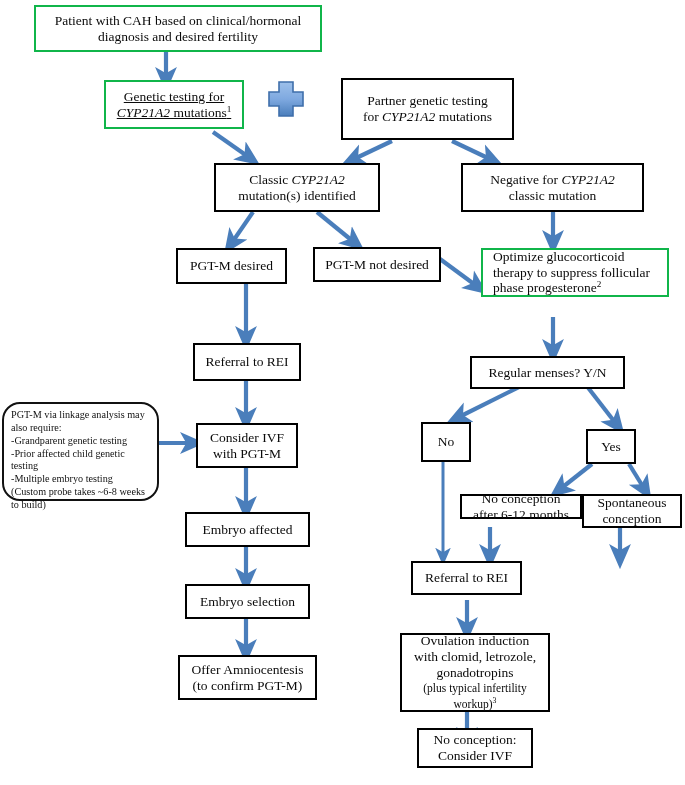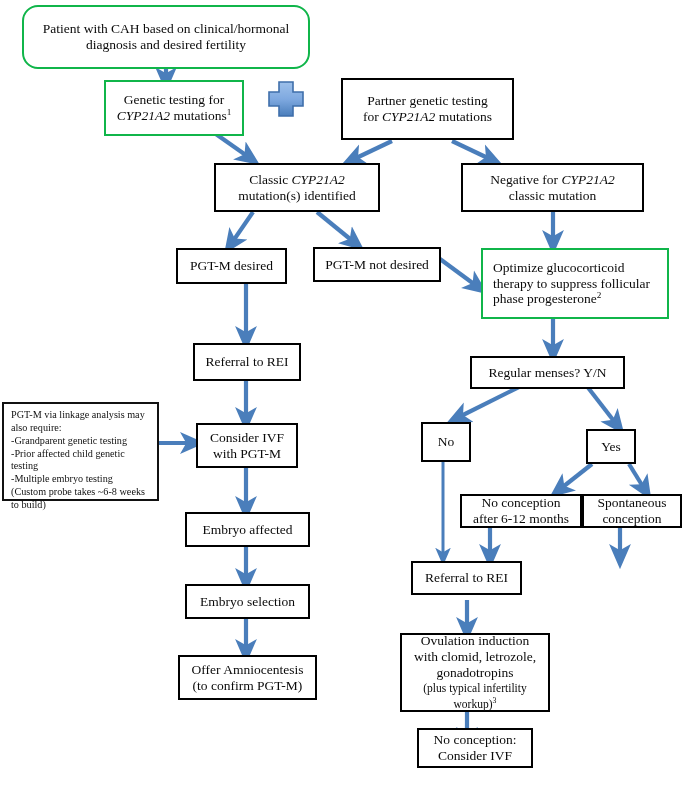--- a/index.html
+++ b/index.html
@@ -141,25 +141,25 @@
     <defs>
       <linearGradient id="plusgrad" x1="0" y1="0" x2="0" y2="1">
         <stop offset="0%" stop-color="#9dc0ea"></stop>
         <stop offset="50%" stop-color="#7fa9e0"></stop>
         <stop offset="100%" stop-color="#4a7ebb"></stop>
       </linearGradient>
     </defs>
     <path d="M14,4 L28,4 L28,14 L38,14 L38,28 L28,28 L28,38 L14,38 L14,28 L4,28 L4,14 L14,14 Z" fill="url(#plusgrad)" stroke="#3f6fab" stroke-width="1.6" stroke-linejoin="miter"></path>
   </svg>
 
-  <div class="node green" style="left:22px; top:5px; width:288px; height:64px;border-radius:16px;">
+  <div class="node green" style="left:34px; top:5px; width:288px; height:47px;">
     <span>Patient with CAH based on clinical/hormonal<br>diagnosis and desired fertility</span>
   </div>
 
-  <div class="node green" style="left:104px; top:80px; width:140px; height:56px;">
+  <div class="node green" style="left:104px; top:80px; width:140px; height:49px;text-decoration:underline;">
     <span>Genetic testing for<br><em>CYP21A2</em> mutations<sup>1</sup></span>
   </div>
 
   <div class="node" style="left:341px; top:78px; width:173px; height:62px;">
     <span>Partner genetic testing<br>for <em>CYP21A2</em> mutations</span>
   </div>
 
   <div class="node" style="left:214px; top:163px; width:166px; height:49px;">
     <span>Classic <em>CYP21A2</em><br>mutation(s) identified</span>
   </div>
@@ -169,21 +169,21 @@
   </div>
 
   <div class="node" style="left:176px; top:248px; width:111px; height:36px;">
     <span>PGT-M desired</span>
   </div>
 
   <div class="node" style="left:313px; top:247px; width:128px; height:35px;">
     <span>PGT-M not desired</span>
   </div>
 
-  <div class="node green left-align" style="left:481px; top:248px; width:188px; height:71px; padding-left:10px;">
+  <div class="node green left-align" style="left:481px; top:248px; width:188px; height:49px; padding-left:10px;">
     <span>Optimize glucocorticoid<br>therapy to suppress follicular<br>phase progesterone<sup>2</sup></span>
   </div>
 
   <div class="node" style="left:193px; top:343px; width:108px; height:38px;">
     <span>Referral to REI</span>
   </div>
 
   <div class="node" style="left:470px; top:356px; width:155px; height:33px;">
     <span>Regular menses? Y/N</span>
   </div>
@@ -193,21 +193,21 @@
   </div>
 
   <div class="node" style="left:421px; top:422px; width:50px; height:40px;">
     <span>No</span>
   </div>
 
   <div class="node" style="left:586px; top:429px; width:50px; height:35px;">
     <span>Yes</span>
   </div>
 
-  <div class="node" style="left:460px; top:494px; width:122px; height:34px;">
+  <div class="node" style="left:460px; top:494px; width:122px; height:25px;">
     <span>No conception<br>after 6-12 months</span>
   </div>
 
   <div class="node" style="left:582px; top:494px; width:100px; height:34px;">
     <span>Spontaneous<br>conception</span>
   </div>
 
   <div class="node" style="left:185px; top:512px; width:125px; height:35px;">
     <span>Embryo affected</span>
   </div>
@@ -226,19 +226,19 @@
   </div>
 
   <div class="node" style="left:178px; top:655px; width:139px; height:45px;">
     <span>Offer Amniocentesis<br>(to confirm PGT-M)</span>
   </div>
 
   <div class="node" style="left:417px; top:728px; width:116px; height:40px;">
     <span>No conception:<br>Consider IVF</span>
   </div>
 
-  <div class="note-box" style="left:2px; top:402px; width:157px; height:99px;">PGT-M via linkage analysis may also require:
+  <div class="note-box" style="left:2px; top:402px; width:157px; height:99px;border-radius:18px;">PGT-M via linkage analysis may also require:
 -Grandparent genetic testing
 -Prior affected child genetic testing
 -Multiple embryo testing
 (Custom probe takes ~6-8 weeks to build)</div>
 
 </div>
 
 </body></html>

